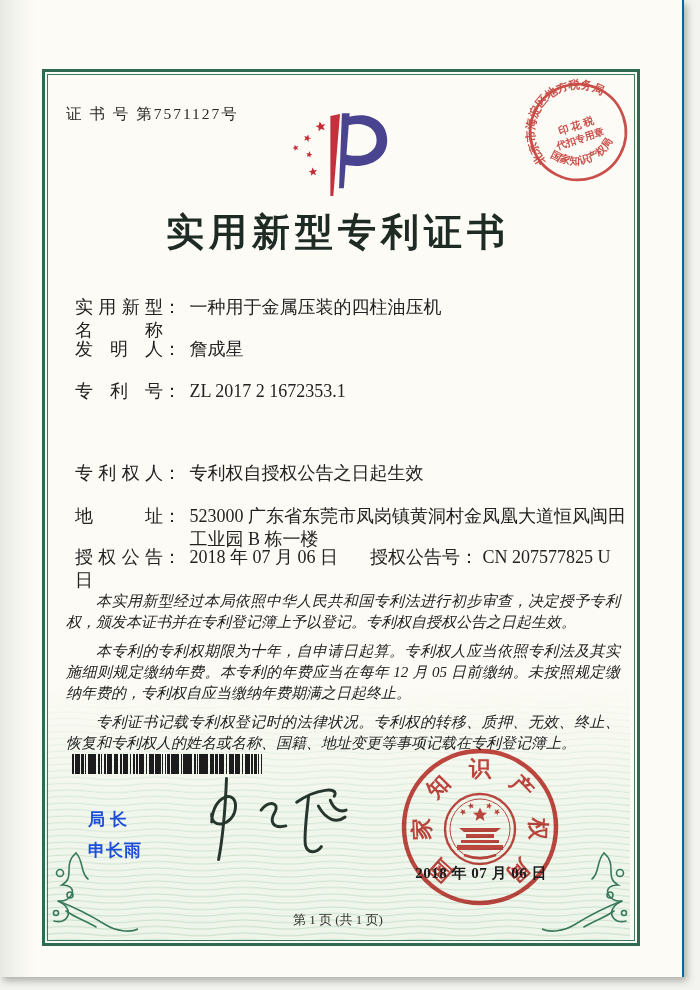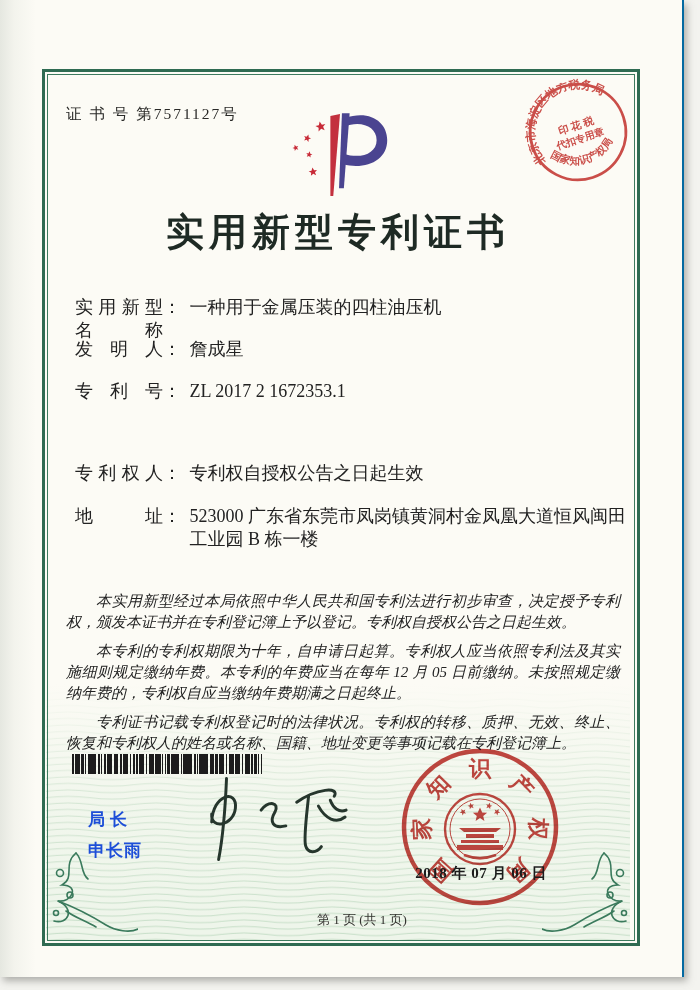--- a/index.html
+++ b/index.html
@@ -76,21 +76,21 @@
   .sipo-seal{
     position:absolute;left:400px;top:747px;width:160px;height:160px;
     mix-blend-mode:multiply;opacity:.93;
   }
   .seal-date{
     position:absolute;left:406px;top:864px;width:150px;text-align:center;
     font-size:15px;color:#1b1b1b;letter-spacing:.5px;font-weight:bold;
   }
   .footer{
     position:absolute;left:42px;top:911px;width:592px;text-align:center;
-    font-size:13px;color:#33332f;padding-left:24px;
+    font-size:13px;color:#33332f;
   }
   .seal-ring-char{font-size:22px;font-weight:bold;}
   svg text{font-family:"Liberation Serif","DejaVu Serif",serif;}
 </style>
 </head>
 <body>
 
 <div class="paper">
 
   <svg class="waves" viewBox="0 0 584 256" preserveAspectRatio="none">
@@ -185,20 +185,28 @@
     <span class="fvalue">ZL 2017 2 1672353.1</span>
   </div>
   <div class="frow" style="left:75px;top:462px;">
     <span class="flabel">专利权人</span><span class="fcolon">：</span>
     <span class="fvalue">专利权自授权公告之日起生效</span>
   </div>
   <div class="frow" style="left:75px;top:505px;">
     <span class="flabel">地址</span><span class="fcolon">：</span>
     <span class="fvalue">523000 广东省东莞市凤岗镇黄洞村金凤凰大道恒风闽田工业园 B 栋一楼</span>
   </div>
+  <div class="frow" style="left:75px;top:546px;width:553px;">
+    <span class="flabel">授权公告日</span><span class="fcolon">：</span>
+    <span class="fvalue">2018 年 07 月 06 日</span>
+    <span class="grant-right">
+      <span>授权公告号</span><span>：</span>
+      <span>CN 207577825 U</span>
+    </span>
+  </div>
 
   <div class="legal">
     <p>本实用新型经过本局依照中华人民共和国专利法进行初步审查，决定授予专利权，颁发本证书并在专利登记簿上予以登记。专利权自授权公告之日起生效。</p>
     <p>本专利的专利权期限为十年，自申请日起算。专利权人应当依照专利法及其实施细则规定缴纳年费。本专利的年费应当在每年 12 月 05 日前缴纳。未按照规定缴纳年费的，专利权自应当缴纳年费期满之日起终止。</p>
     <p>专利证书记载专利权登记时的法律状况。专利权的转移、质押、无效、终止、恢复和专利权人的姓名或名称、国籍、地址变更等事项记载在专利登记簿上。</p>
   </div>
 
   <div class="barcode"></div>
 
   <div class="director">

